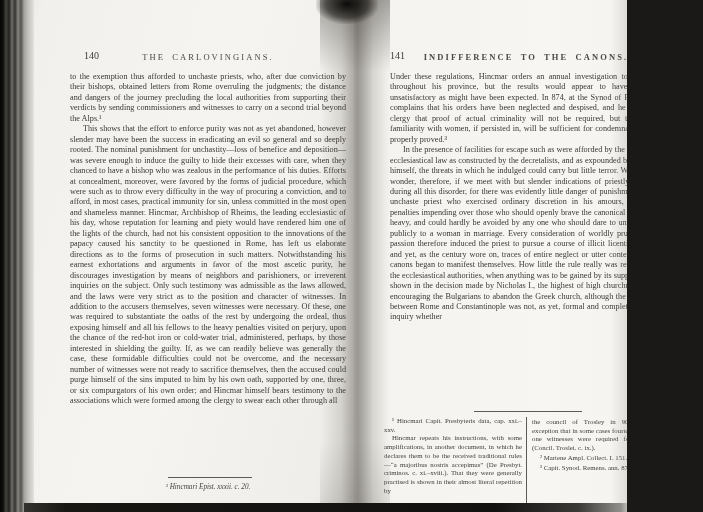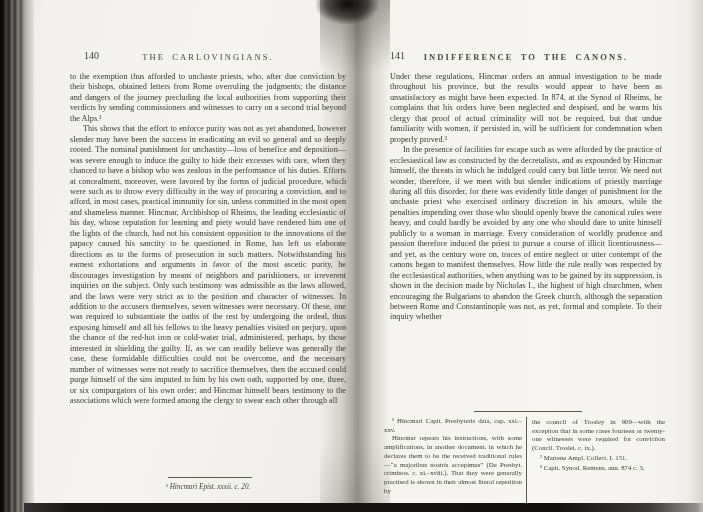--- a/index.html
+++ b/index.html
@@ -1,17 +1,17 @@
 <!DOCTYPE html>
 <html><head>
 <meta charset="utf-8">
 <style>
   html,body{margin:0;padding:0;background:#1a1918;}
   .scan{
-    position:relative;width:703px;height:512px;overflow:hidden;
+    position:relative;width:627px;height:512px;overflow:hidden;
     background:#edecE8;
     font-family:"Liberation Serif","DejaVu Serif",serif;
     color:#3b3833;
   }
   
   .page{position:absolute;top:0;height:512px;}
   .page-left{
     left:0;width:354px;
     background:linear-gradient(105deg,#dcdbd7 0%,#f1f0ec 9%,#f5f4f0 50%,#efeeea 90%,#e7e6e2 100%);
   }

